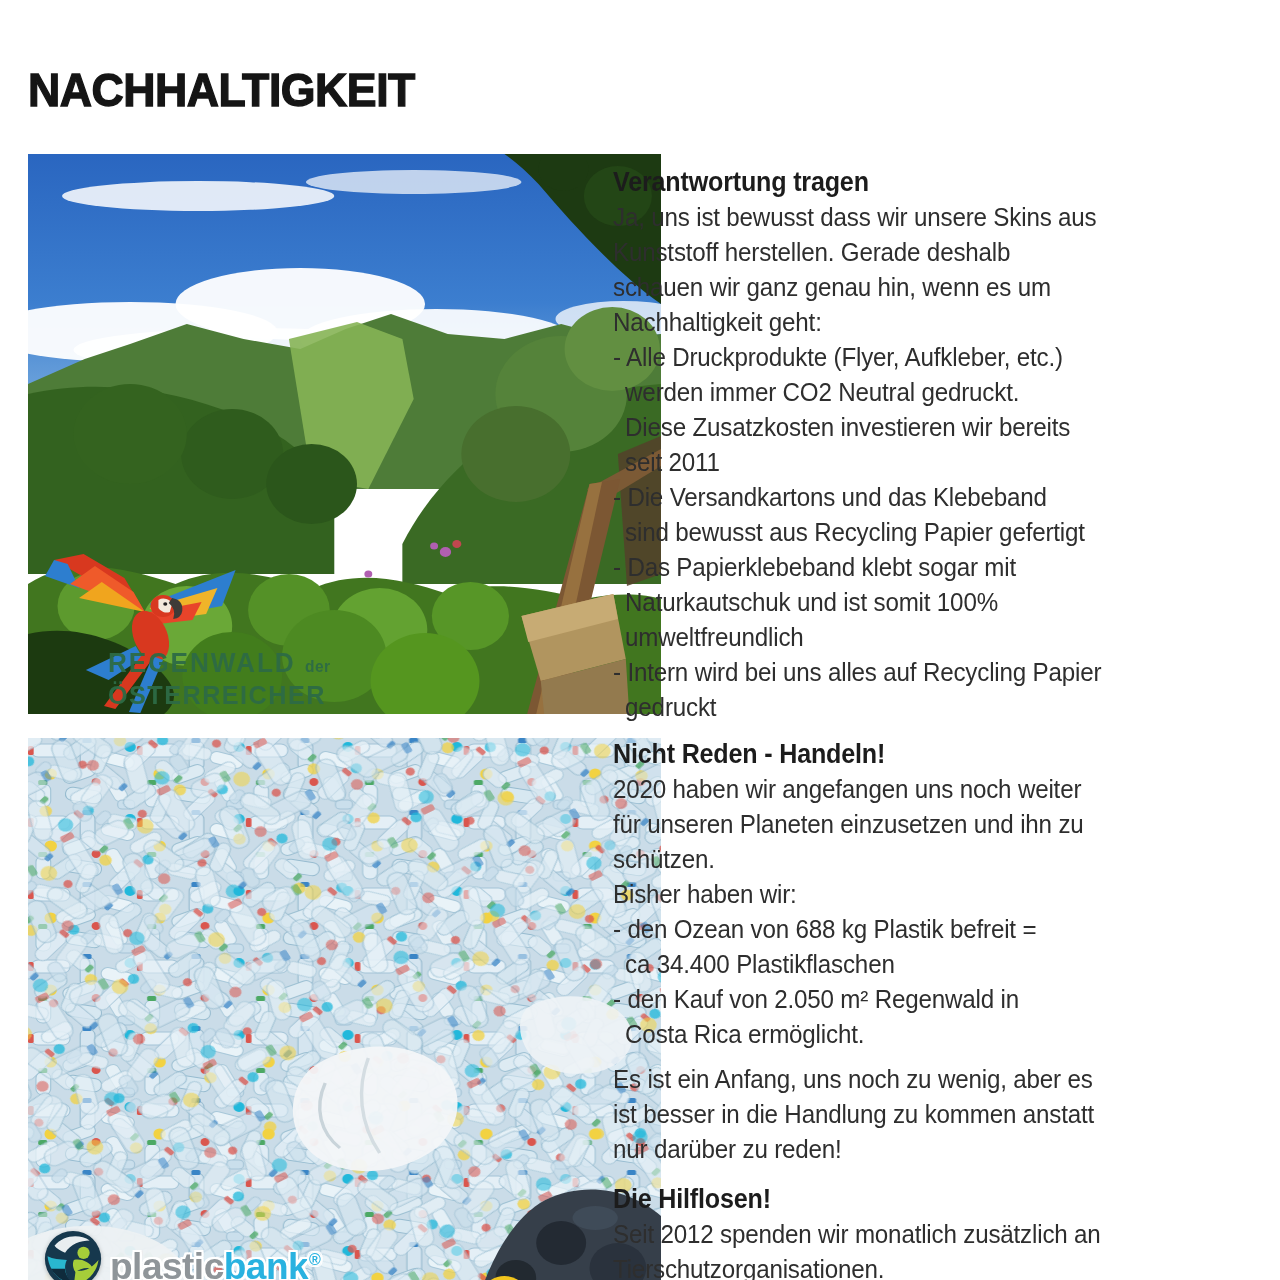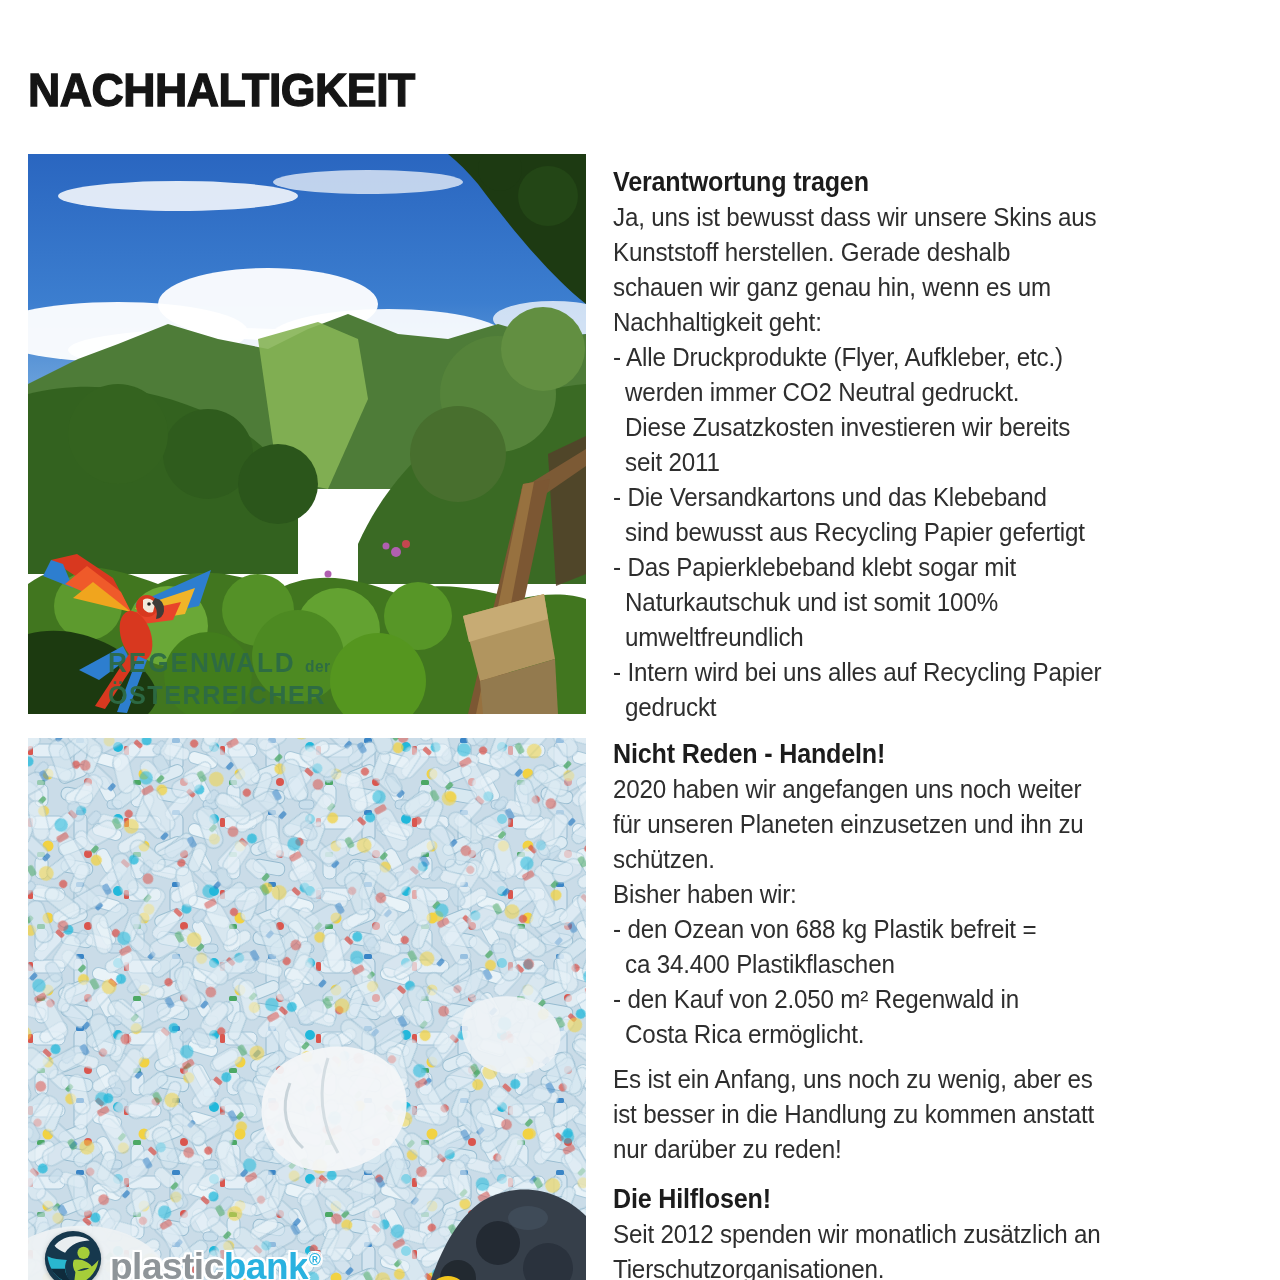--- a/index.html
+++ b/index.html
@@ -7,21 +7,21 @@
        font-family:"Liberation Sans", sans-serif;}
   .page{position:absolute;inset:0;background:#fff;margin-top:47px;}
 
   
   .title{position:absolute;left:28px;top:18px;margin:0;
          font-size:47px;line-height:1.05;font-weight:bold;color:#151515;
          -webkit-text-stroke:1.3px #151515;letter-spacing:-.5px;
          transform:scaleX(.95);transform-origin:left top;white-space:nowrap;}
 
   
-  .photo{position:absolute;left:28px;width:558px;overflow:hidden;}
+  .photo{position:absolute;left:28px;width:633px;overflow:hidden;}
   .photo1{top:107px;height:560px;}
   .photo2{top:691px;height:558px;}
   .photo-svg{position:absolute;inset:0;width:100%;height:100%;display:block;}
 
   
   .rf-logo{position:absolute;left:80px;bottom:4px;color:#2d6b45;opacity:.95;
            font-weight:bold;transform:scaleX(.97);transform-origin:left bottom;}
   .rf-l1{font-size:27px;line-height:29px;letter-spacing:2px;white-space:nowrap;}
   .rf-der{font-size:16px;letter-spacing:.5px;}
   .rf-l2{font-size:26px;line-height:29px;letter-spacing:1.5px;white-space:nowrap;}

